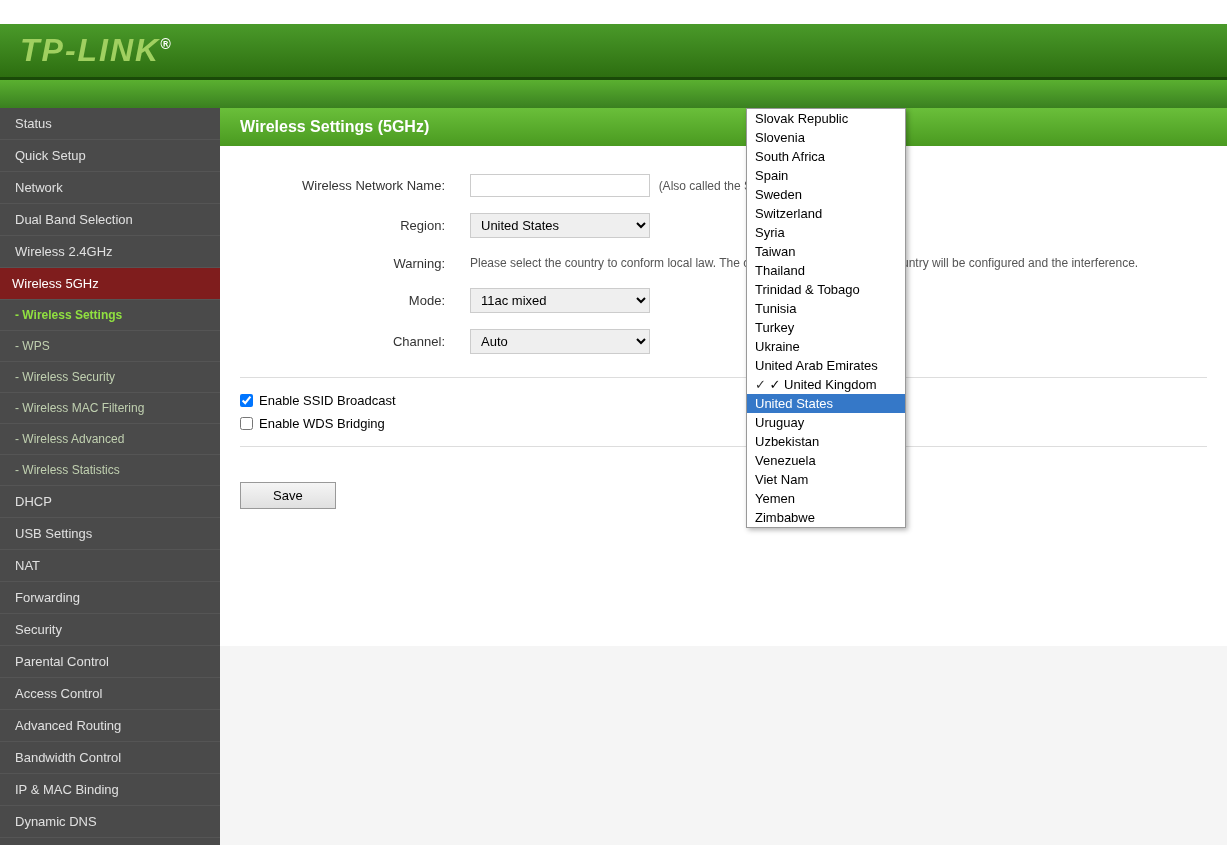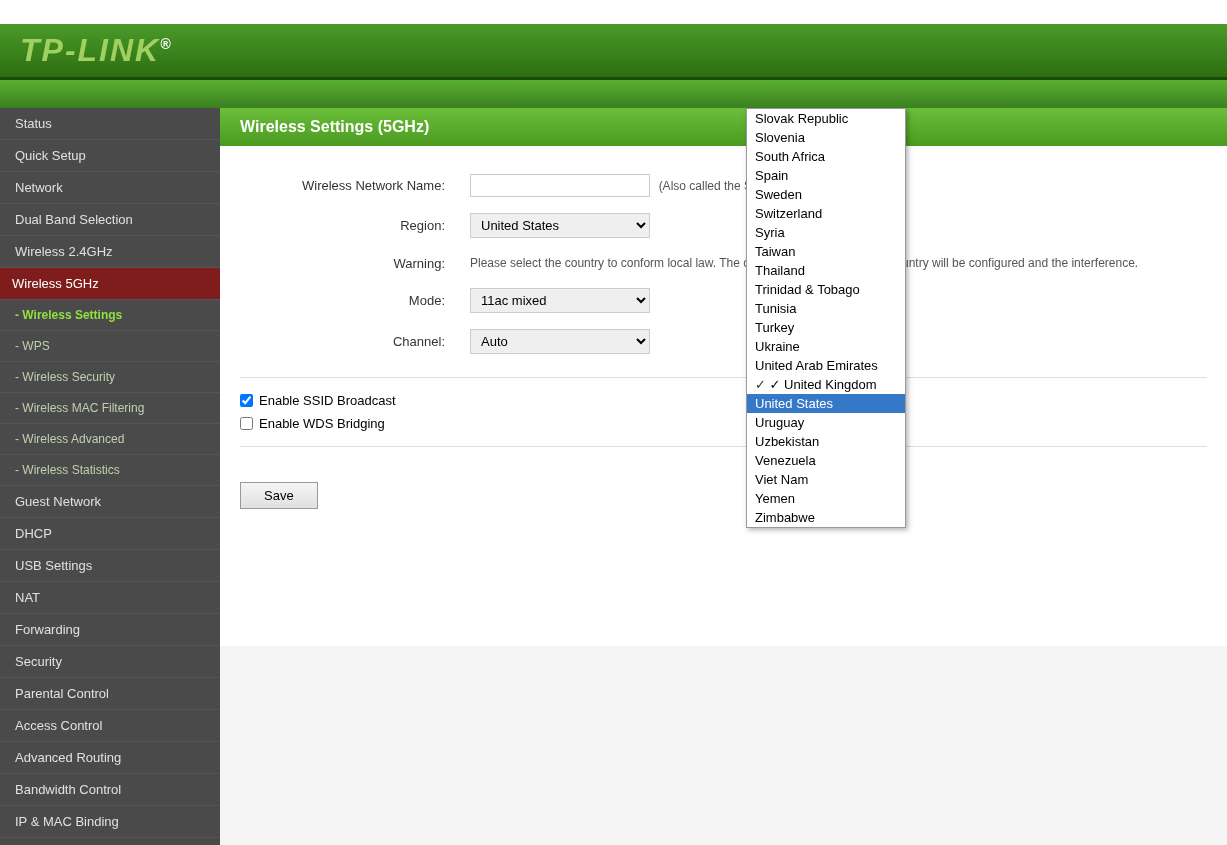--- a/index.html
+++ b/index.html
@@ -155,21 +155,21 @@
       align-items: center;
       margin: 8px 0;
     }
     .checkbox-row input[type="checkbox"] {
       margin-right: 6px;
     }
 
     .save-btn {
       background: linear-gradient(to bottom, #f5f5f5, #e0e0e0);
       border: 1px solid #999;
-      padding: 5px 23px;
+      padding: 5px 32px;
       font-size: 13px;
       cursor: pointer;
       margin-top: 20px;
     }
 
     hr.divider {
       border: none;
       border-top: 1px solid #ddd;
       margin: 15px 0;
     }
@@ -199,21 +199,20 @@
       <div class="sidebar-item">Network</div>
       <div class="sidebar-item">Dual Band Selection</div>
       <div class="sidebar-item">Wireless 2.4GHz</div>
       <div class="sidebar-item active">Wireless 5GHz</div>
       <div class="sidebar-item sub active-sub">- Wireless Settings</div>
       <div class="sidebar-item sub">- WPS</div>
       <div class="sidebar-item sub">- Wireless Security</div>
       <div class="sidebar-item sub">- Wireless MAC Filtering</div>
       <div class="sidebar-item sub">- Wireless Advanced</div>
       <div class="sidebar-item sub">- Wireless Statistics</div>
-      <div class="sidebar-item">Guest Network</div>
       <div class="sidebar-item">DHCP</div>
       <div class="sidebar-item">USB Settings</div>
       <div class="sidebar-item">NAT</div>
       <div class="sidebar-item">Forwarding</div>
       <div class="sidebar-item">Security</div>
       <div class="sidebar-item">Parental Control</div>
       <div class="sidebar-item">Access Control</div>
       <div class="sidebar-item">Advanced Routing</div>
       <div class="sidebar-item">Bandwidth Control</div>
       <div class="sidebar-item">IP &amp; MAC Binding</div>

